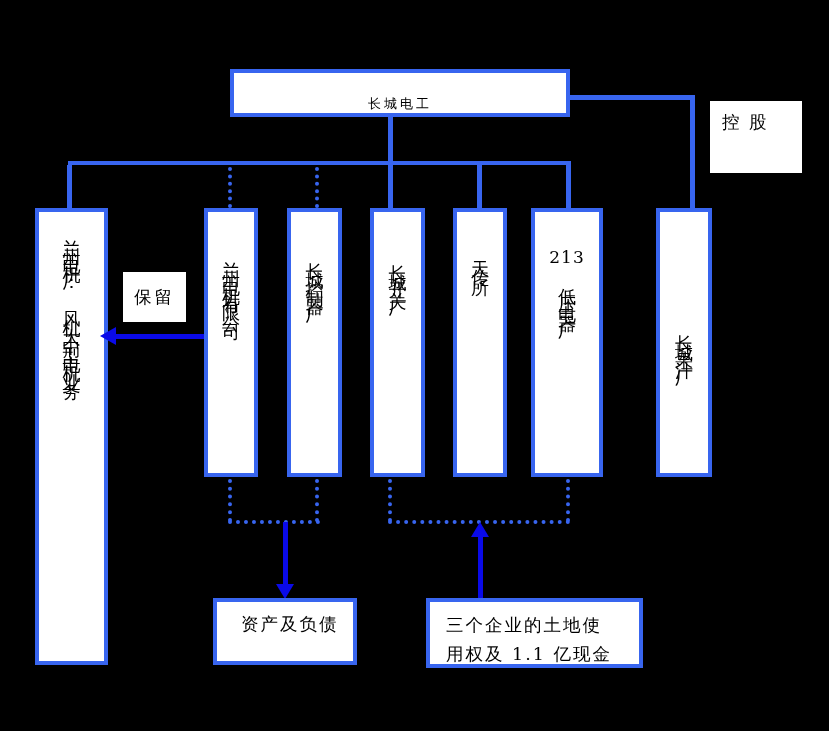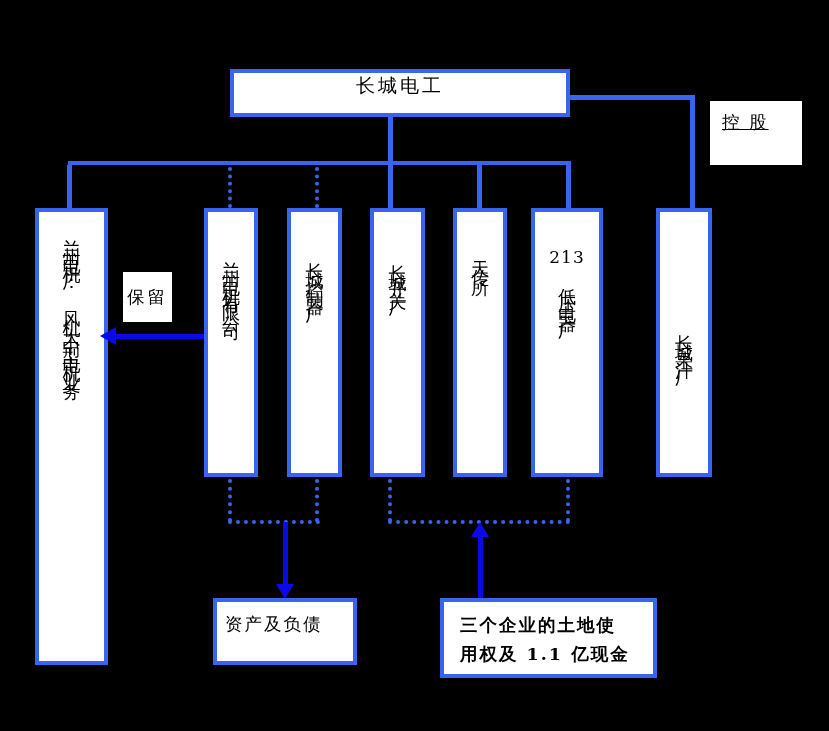--- a/index.html
+++ b/index.html
@@ -24,22 +24,22 @@
     background: var(--box-fill);
     border: 4px solid var(--box-border);
     box-sizing: border-box;
   }
   .plain {
     position: absolute;
     background: var(--box-fill);
     box-sizing: border-box;
   }
   .root-box {
-    display: flex; align-items: flex-start; justify-content: center;
-    font-size: 19px; letter-spacing: 3px;
+    display: flex; align-items: flex-end; justify-content: center;
+    font-size: 13px; letter-spacing: 3px;
   }
   .vbox {
     display: flex; justify-content: center; align-items: flex-start;
   }
   .vbox.vcenter { align-items: center; padding-top: 0 !important; }
   .vtext {
     writing-mode: vertical-rl;
     text-orientation: upright;
     font-size: 18px;
     letter-spacing: 9px;
@@ -58,21 +58,21 @@
   .hdot  { position: absolute; height: 0; border-top: 4px dotted var(--line); }
   .aline { position: absolute; background: var(--arrow); }
   .ahead { position: absolute; width: 0; height: 0; }
   .ahead.left  { border-top: 9px solid transparent; border-bottom: 9px solid transparent; border-right: 16px solid var(--arrow); }
   .ahead.down  { border-left: 9px solid transparent; border-right: 9px solid transparent; border-top: 15px solid var(--arrow); }
   .ahead.up    { border-left: 9px solid transparent; border-right: 9px solid transparent; border-bottom: 15px solid var(--arrow); }
   .note-text { font-size: 17.5px; letter-spacing: 2px; }
   .stake-box { font-size: 17.5px; line-height: 1.8; padding: 6px 0 0 12px; }
   .stake-box div { letter-spacing: 2px; }
   .retain-box { display: flex; align-items: center; justify-content: center; font-size: 17.5px; letter-spacing: 3px; }
-  .noteA { padding: 10px 0 0 8px; }
+  .noteA { padding: 10px 0 0 24px; }
   .noteB { padding: 9px 0 0 16px; line-height: 1.65; }
 </style>
 </head>
 <body>
 
 <div id="stage">
 
   <div class="box root-box" style="left:230px; top:69px; width:340px; height:48px;">
     <span>长城电工</span>
   </div>
@@ -80,21 +80,21 @@
   <div class="vline" style="left:388px; top:117px; width:5px; height:93px;"></div>
   <div class="hline" style="left:68px; top:161px; width:503px; height:4px;"></div>
   <div class="vline" style="left:67px; top:165px; width:5px; height:45px;"></div>
   <div class="vdot" style="left:228px; top:167px; height:41px;"></div>
   <div class="vdot" style="left:315px; top:167px; height:41px;"></div>
   <div class="vline" style="left:477px; top:165px; width:5px; height:45px;"></div>
   <div class="vline" style="left:566px; top:161px; width:5px; height:49px;"></div>
   <div class="hline" style="left:570px; top:95px; width:125px; height:5px;"></div>
   <div class="vline" style="left:690px; top:95px; width:5px; height:115px;"></div>
 
-  <div class="plain stake-box" style="left:710px; top:101px; width:92px; height:64px;text-decoration:underline;">
+  <div class="plain stake-box" style="left:710px; top:101px; width:92px; height:72px;">
     <div>控 股</div>
   </div>
 
   <div class="box vbox" style="left:35px; top:208px; width:73px; height:457px; padding-top:12px;">
     <span class="vtext">兰州电机厂：风机大中型电机业务</span>
   </div>
 
   <div class="box vbox" style="left:204px; top:208px; width:54px; height:269px; padding-top:34px;">
     <span class="vtext">兰州电机有限公司</span>
   </div>
@@ -112,21 +112,21 @@
   </div>
 
   <div class="box vbox" style="left:531px; top:208px; width:72px; height:269px; padding-top:36px;">
     <span class="vtext"><span class="num213">213</span><span>低压电器厂</span></span>
   </div>
 
   <div class="box vbox vcenter" style="left:656px; top:208px; width:56px; height:269px;">
     <span class="vtext">长城果汁厂</span>
   </div>
 
-  <div class="plain retain-box" style="left:123px; top:272px; width:49px; height:50px;">
+  <div class="plain retain-box" style="left:123px; top:272px; width:63px; height:50px;">
     <span>保留</span>
   </div>
   <div class="aline" style="left:114px; top:334px; width:90px; height:5px;"></div>
   <div class="ahead left" style="left:100px; top:327px;"></div>
 
   <div class="vdot" style="left:228px; top:479px; height:43px;"></div>
   <div class="vdot" style="left:315px; top:479px; height:43px;"></div>
   <div class="hdot" style="left:228px; top:520px; width:92px;"></div>
   <div class="aline" style="left:283px; top:522px; width:5px; height:64px;"></div>
   <div class="ahead down" style="left:276px; top:584px;"></div>
@@ -134,18 +134,18 @@
   <div class="vdot" style="left:388px; top:479px; height:43px;"></div>
   <div class="vdot" style="left:566px; top:479px; height:43px;"></div>
   <div class="hdot" style="left:388px; top:520px; width:182px;"></div>
   <div class="ahead up" style="left:471px; top:522px;"></div>
   <div class="aline" style="left:478px; top:535px; width:5px; height:63px;"></div>
 
   <div class="box noteA note-text" style="left:213px; top:598px; width:144px; height:67px;">
     <div>资产及负债</div>
   </div>
 
-  <div class="box noteB note-text" style="left:440px; top:598px; width:217px; height:80px;font-weight:bold;">
+  <div class="box noteB note-text" style="left:426px; top:598px; width:217px; height:70px;">
     <div>三个企业的土地使</div>
     <div>用权及 1.1 亿现金</div>
   </div>
 
 </div>
 
 </body></html>

